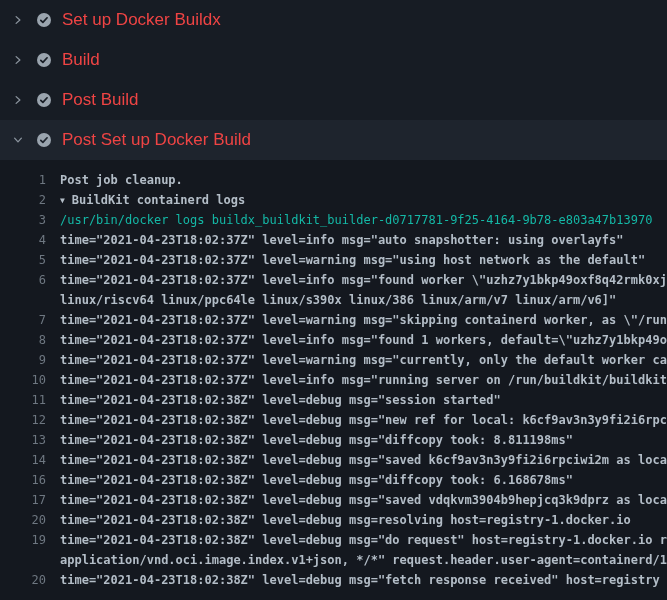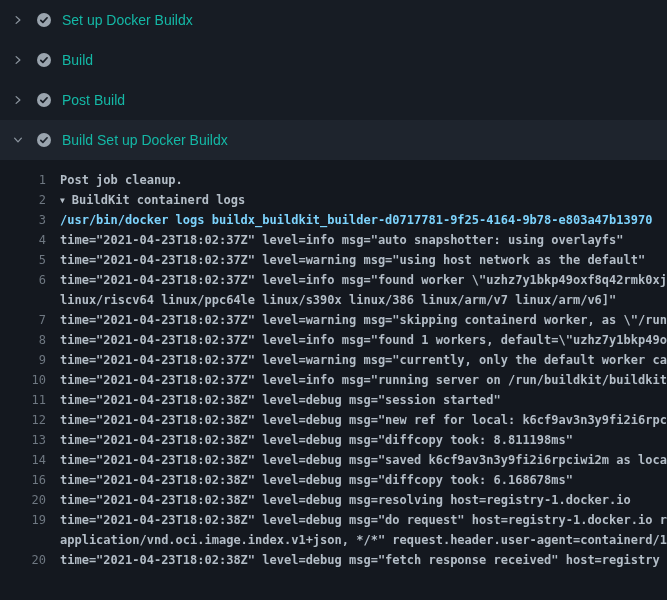--- a/index.html
+++ b/index.html
@@ -26,21 +26,21 @@
     display: inline-flex; align-items: center; justify-content: center;
     margin-right: 10px;
     flex: 0 0 16px;
   }
   .status {
     width: 16px; height: 16px;
     margin-right: 10px;
     flex: 0 0 16px;
     display: inline-flex; align-items: center; justify-content: center;
   }
-  .sec-label { color: #14b8a6; font-size: 14px; }
+  .sec-label { color: #ef4444; font-size: 17px; }
   .logarea {
     height: 440px;
     padding-top: 10px;
     background: #14181f;
     overflow: hidden;
   }
   .log-row {
     display: flex;
     height: 20px;
     line-height: 20px;
@@ -56,21 +56,21 @@
     user-select: none;
   }
   .lt {
     flex: 1;
     padding-left: 14px;
     color: #b3bdc7;
     overflow: hidden;
     white-space: pre;
     font-weight: bold;
   }
-  .lt.cmd { color: #7dd3fc; font-weight: bold; }
+  .lt.cmd { color: #14b8a6; font-weight: normal; }
   .group-row { cursor: pointer; }
   .tri {
     display: inline-block;
     font-size: 8px;
     margin-right: 7px;
     vertical-align: 1px;
     color: #b3bdc7;
   }
 </style>
 </head>
@@ -128,21 +128,21 @@
       <svg width="12" height="12" viewBox="0 0 16 16">
           <path d="M3.5 5.5L8 10.5l4.5-5" stroke="#8b949e" stroke-width="1.7" fill="none" stroke-linecap="round" stroke-linejoin="round"></path>
         </svg>
     </span>
     <span class="status">
       <svg width="16" height="16" viewBox="0 0 16 16">
           <circle cx="8" cy="8" r="7" fill="#9aa4ae"></circle>
           <path d="M4.8 8.3l2.1 2.1 4.2-4.6" stroke="#1e242d" stroke-width="1.7" fill="none" stroke-linecap="round" stroke-linejoin="round"></path>
         </svg>
     </span>
-    <span class="sec-label">Build Set up Docker Buildx</span>
+    <span class="sec-label">Post Set up Docker Build</span>
   </div>
 
   <div class="logarea">
 
     <div class="log-row">
       <span class="ln">1</span>
       <span class="lt">Post job cleanup.</span>
     </div>
 
     <div class="log-row group-row">
@@ -214,20 +214,24 @@
       <span class="ln">14</span>
       <span class="lt">time="2021-04-23T18:02:38Z" level=debug msg="saved k6cf9av3n3y9fi2i6rpciwi2m as loca</span>
     </div>
 
 
     <div class="log-row">
       <span class="ln">16</span>
       <span class="lt">time="2021-04-23T18:02:38Z" level=debug msg="diffcopy took: 6.168678ms"</span>
     </div>
 
+    <div class="log-row">
+      <span class="ln">17</span>
+      <span class="lt">time="2021-04-23T18:02:38Z" level=debug msg="saved vdqkvm3904b9hepjcq3k9dprz as loca</span>
+    </div>
 
     <div class="log-row">
       <span class="ln">20</span>
       <span class="lt">time="2021-04-23T18:02:38Z" level=debug msg=resolving host=registry-1.docker.io</span>
     </div>
 
     <div class="log-row">
       <span class="ln">19</span>
       <span class="lt">time="2021-04-23T18:02:38Z" level=debug msg="do request" host=registry-1.docker.io r</span>
     </div>

